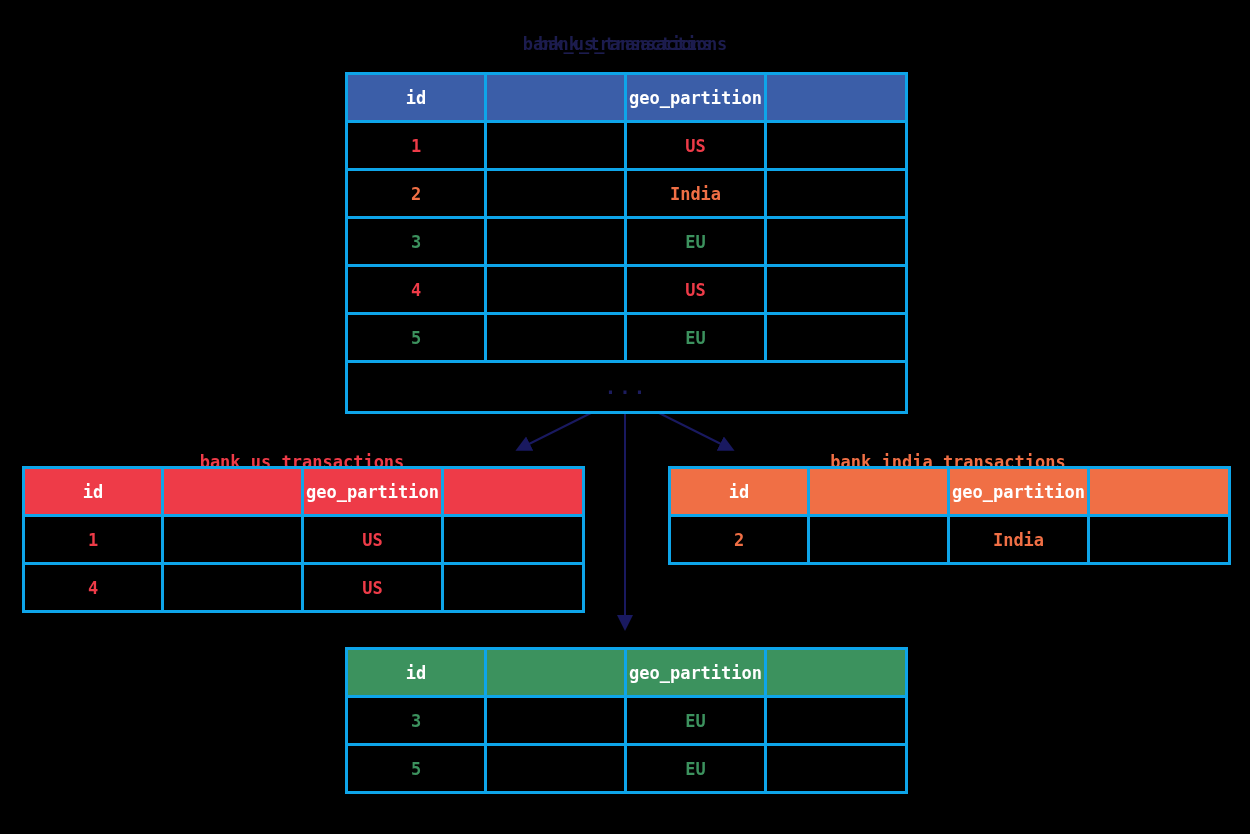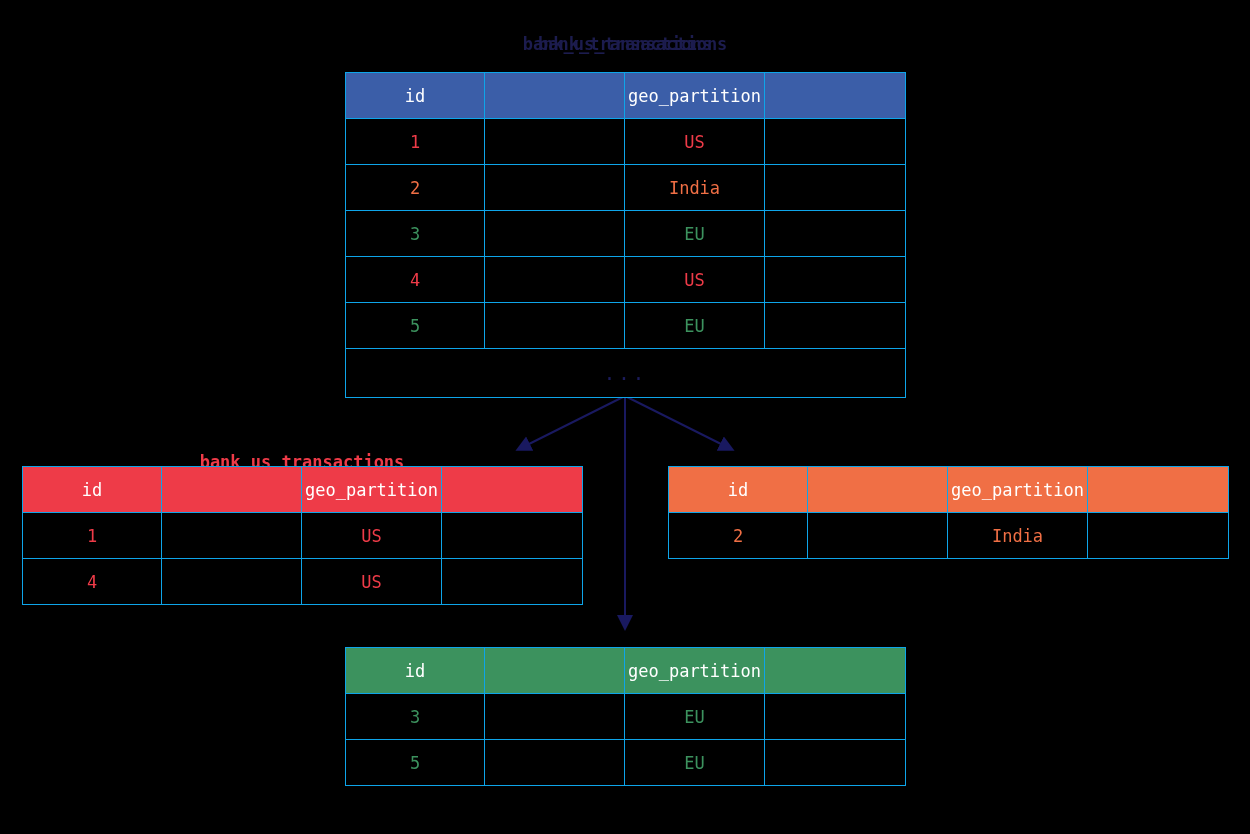--- a/index.html
+++ b/index.html
@@ -31,25 +31,25 @@
   }
 
   
   .tbl {
     position: absolute;
     border-collapse: collapse;
     table-layout: fixed;
     border: 1px solid #191946;
   }
   .tbl td, .tbl th {
-    border: 1px solid #0ea5e9;
+    border: 3px solid #0ea5e9;
     text-align: center;
     vertical-align: middle;
     font-family: "DejaVu Sans Mono", monospace;
-    font-weight: normal;
+    font-weight: bold;
     padding: 0;
   }
   .tbl th {
     color: #ffffff;
     font-size: 17px;
     height: 45px;
   }
   .tbl td {
     background: #000000;
     font-size: 17px;
@@ -210,20 +210,21 @@
       </tr>
       <tr>
         <td class="v-us">4</td>
         <td></td>
         <td class="v-us">US</td>
         <td></td>
       </tr>
     </tbody>
   </table>
 
+  <div class="caption-behind lbl-orange" style="left:668px; top:452px; width:560px; text-align:center;">bank_india_transactions</div>
 
   <table class="tbl" style="left:668px; top:466px; width:560px;">
     <colgroup>
       <col style="width:139px">
         <col style="width:140px">
       <col style="width:140px">
         <col style="width:141px">
     </colgroup>
     <thead>
       <tr>

